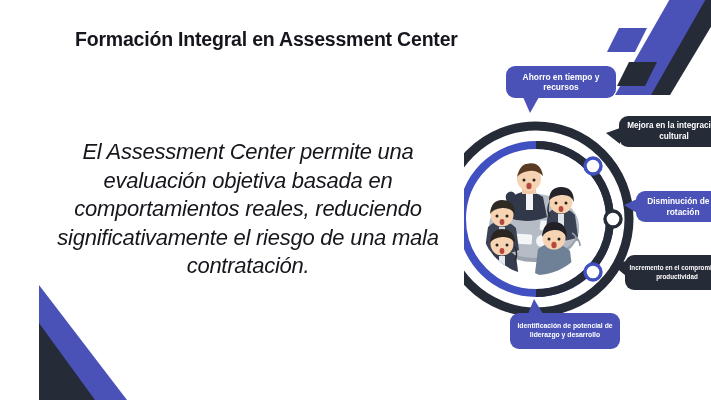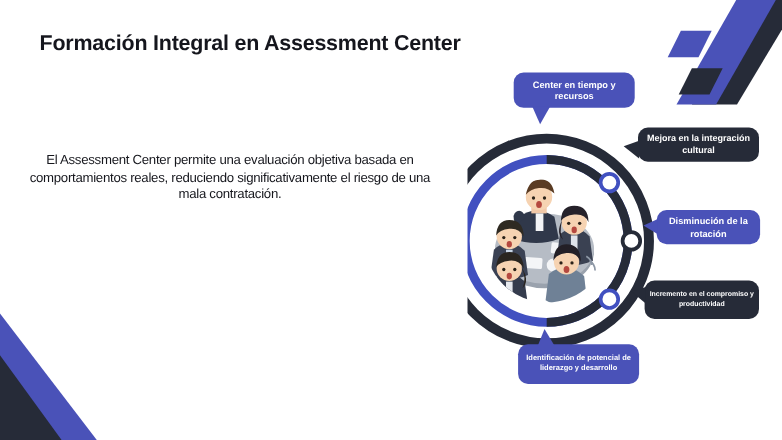--- a/index.html
+++ b/index.html
@@ -2,21 +2,21 @@
 <html><head>
 <meta charset="utf-8">
 <style>
   html,body{margin:0;padding:0;}
   body{
     width:711px;height:400px;overflow:hidden;
     background:#ffffff;
     font-family:"Liberation Sans", sans-serif;
     position:relative;
   }
-  #slide{position:absolute;inset:0;background:#ffffff;overflow:hidden;}
+  #slide{position:absolute;inset:0;background:#ffffff;overflow:hidden;margin-left:39px;}
 
   
   .deco{position:absolute;pointer-events:none;}
   #deco-tr{top:0;right:0;width:120px;height:105px;}
   #deco-bl{bottom:0;left:0;width:210px;height:125px;}
 
   
   #title{
     position:absolute;left:36px;top:28px;
     font-size:19.5px;font-weight:bold;color:#15161d;
@@ -34,21 +34,21 @@
     color:#ffffff;font-size:9.2px;font-weight:bold;
     letter-spacing:0.15px;margin-left:33px;white-space:nowrap;
   }
 
   
   #body-text{
     position:absolute;left:14px;top:138px;width:390px;
     text-align:center;color:#16171d;
   }
   #body-text p{
-    margin:0;font-size:12px;line-height:1.30;letter-spacing:-0.25px;
+    margin:0;font-size:22px;line-height:1.30;letter-spacing:-0.25px;font-style:italic;
   }
   #body-text p.second{margin-top:22px;}
 
   
   #diagram{position:absolute;left:425px;top:103px;width:200px;height:232px;}
   #diagram svg{display:block;}
 
   
   .callout{
     position:absolute;border-radius:9px;
@@ -204,21 +204,21 @@
       <g>
         <circle cx="149" cy="116" r="8" fill="#ffffff" stroke="#262b38" stroke-width="3.4"></circle>
       </g>
       <g>
         <circle cx="129" cy="169" r="8" fill="#ffffff" stroke="#4150c0" stroke-width="3.4"></circle>
       </g>
     </svg>
   </div>
 
   <div class="callout c-purple" id="callout-0">
-    <span>Center en tiempo y recursos</span>
+    <span>Ahorro en tiempo y recursos</span>
     <i class="tail"></i>
   </div>
 
   <div class="callout c-navy" id="callout-1">
     <span>Mejora en la integración cultural</span>
     <i class="tail"></i>
   </div>
 
   <div class="callout c-purple" id="callout-2">
     <span>Disminución de la rotación</span>

